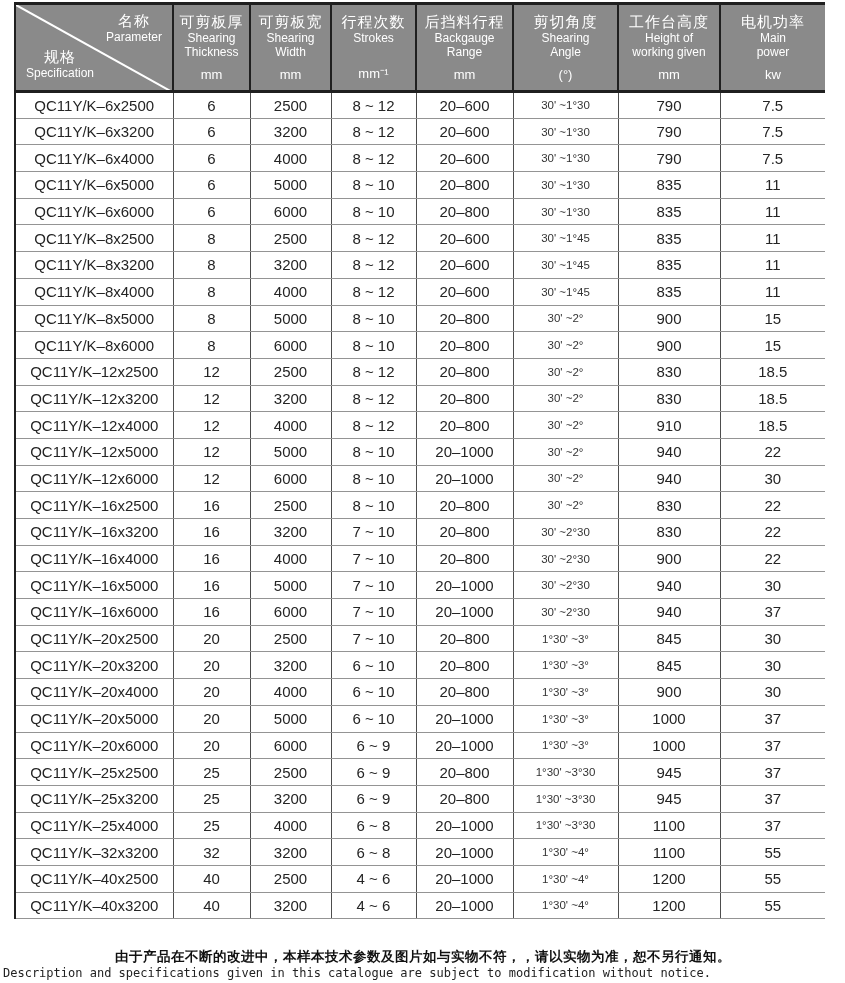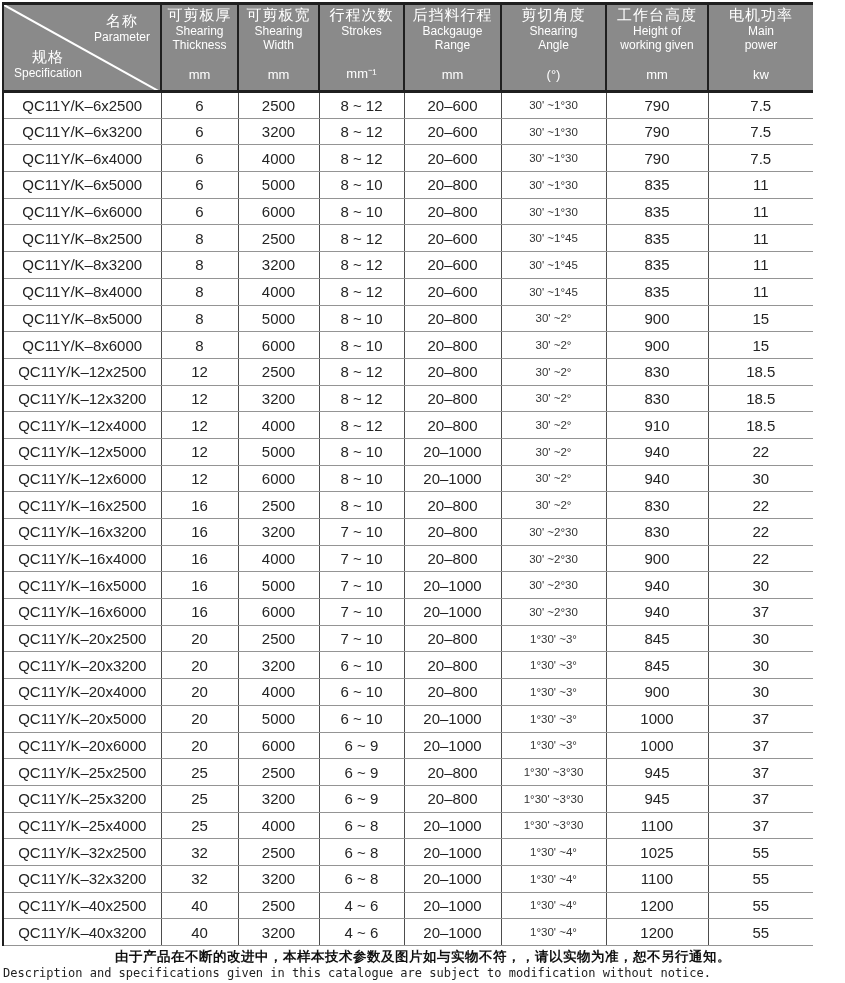--- a/index.html
+++ b/index.html
@@ -4,21 +4,21 @@
 <style>
   html,body{margin:0;padding:0;background:#fff;}
   .page{
     position:relative;
     width:845px;height:983px;
     background:#ffffff;
     font-family:"Liberation Sans", sans-serif;
     overflow:hidden;
   }
   .spec-table{
-    position:absolute;left:2px;top:2px;
+    position:absolute;left:14px;top:2px;
     width:810px;
     border-collapse:collapse;
     table-layout:fixed;
     border-top:3px solid #1f1f1f;
     border-left:2px solid #1f1f1f;
   }
   
   thead th{
     background:#8a8a8a;
     color:#ffffff;
@@ -27,21 +27,21 @@
     border-bottom:3px solid #1f1f1f;
     height:88px;
     padding:0;
     position:relative;
     vertical-align:top;
     box-sizing:border-box;
   }
   thead th:first-child{border-left:none;}
   .hcell-inner{
     display:flex;flex-direction:column;align-items:center;
-    height:100%;box-sizing:border-box;
+    padding-top:7px;height:100%;box-sizing:border-box;
   }
   .h-zh{font-size:15px;letter-spacing:1px;line-height:19px;}
   .h-en{font-size:12px;line-height:14px;}
   .h-unit{
     position:absolute;left:0;right:0;bottom:8px;
     text-align:center;font-size:13px;
   }
   
   .corner{position:relative;overflow:hidden;}
   .corner svg{position:absolute;left:0;top:0;}
@@ -443,30 +443,20 @@
           <td>QC11Y/K–25x4000</td>
           <td>25</td>
           <td>4000</td>
           <td>6 ~ 8</td>
           <td>20–1000</td>
           <td class="angle">1°30' ~3°30</td>
           <td>1100</td>
           <td>37</td>
         </tr>
         <tr>
-          <td>QC11Y/K–32x2500</td>
-          <td>32</td>
-          <td>2500</td>
-          <td>6 ~ 8</td>
-          <td>20–1000</td>
-          <td class="angle">1°30' ~4°</td>
-          <td>1025</td>
-          <td>55</td>
-        </tr>
-        <tr>
           <td>QC11Y/K–32x3200</td>
           <td>32</td>
           <td>3200</td>
           <td>6 ~ 8</td>
           <td>20–1000</td>
           <td class="angle">1°30' ~4°</td>
           <td>1100</td>
           <td>55</td>
         </tr>
         <tr>

